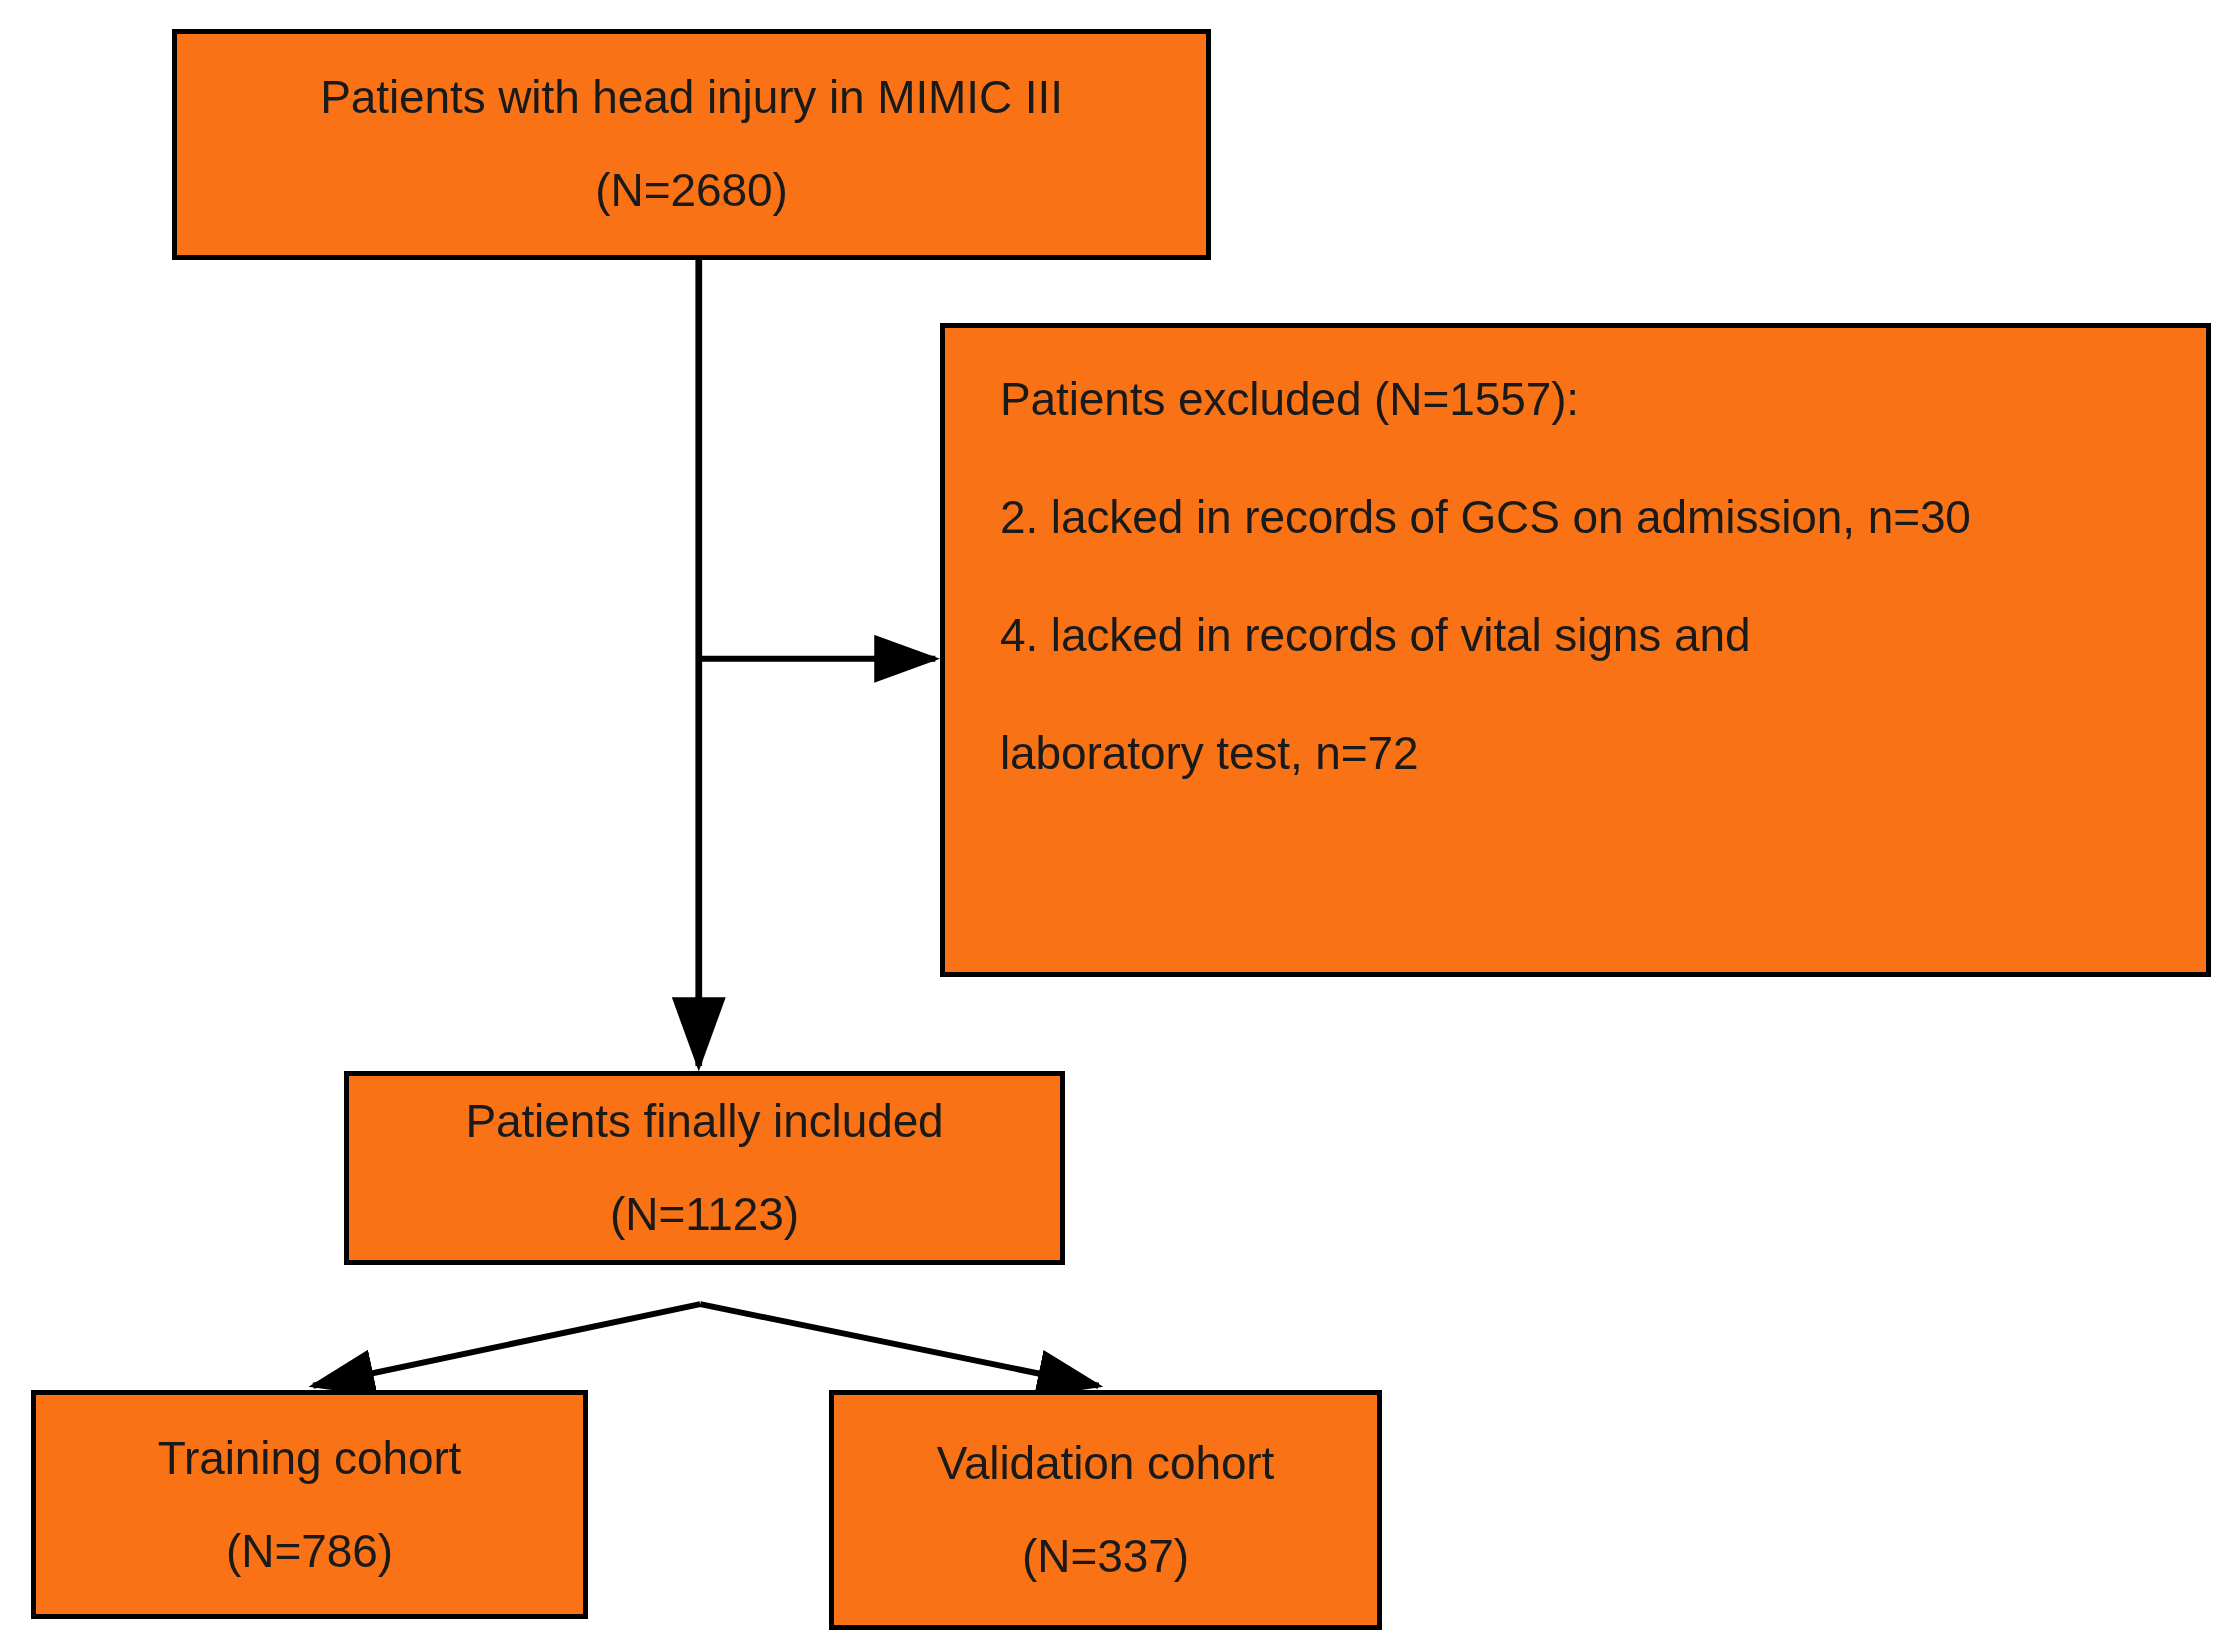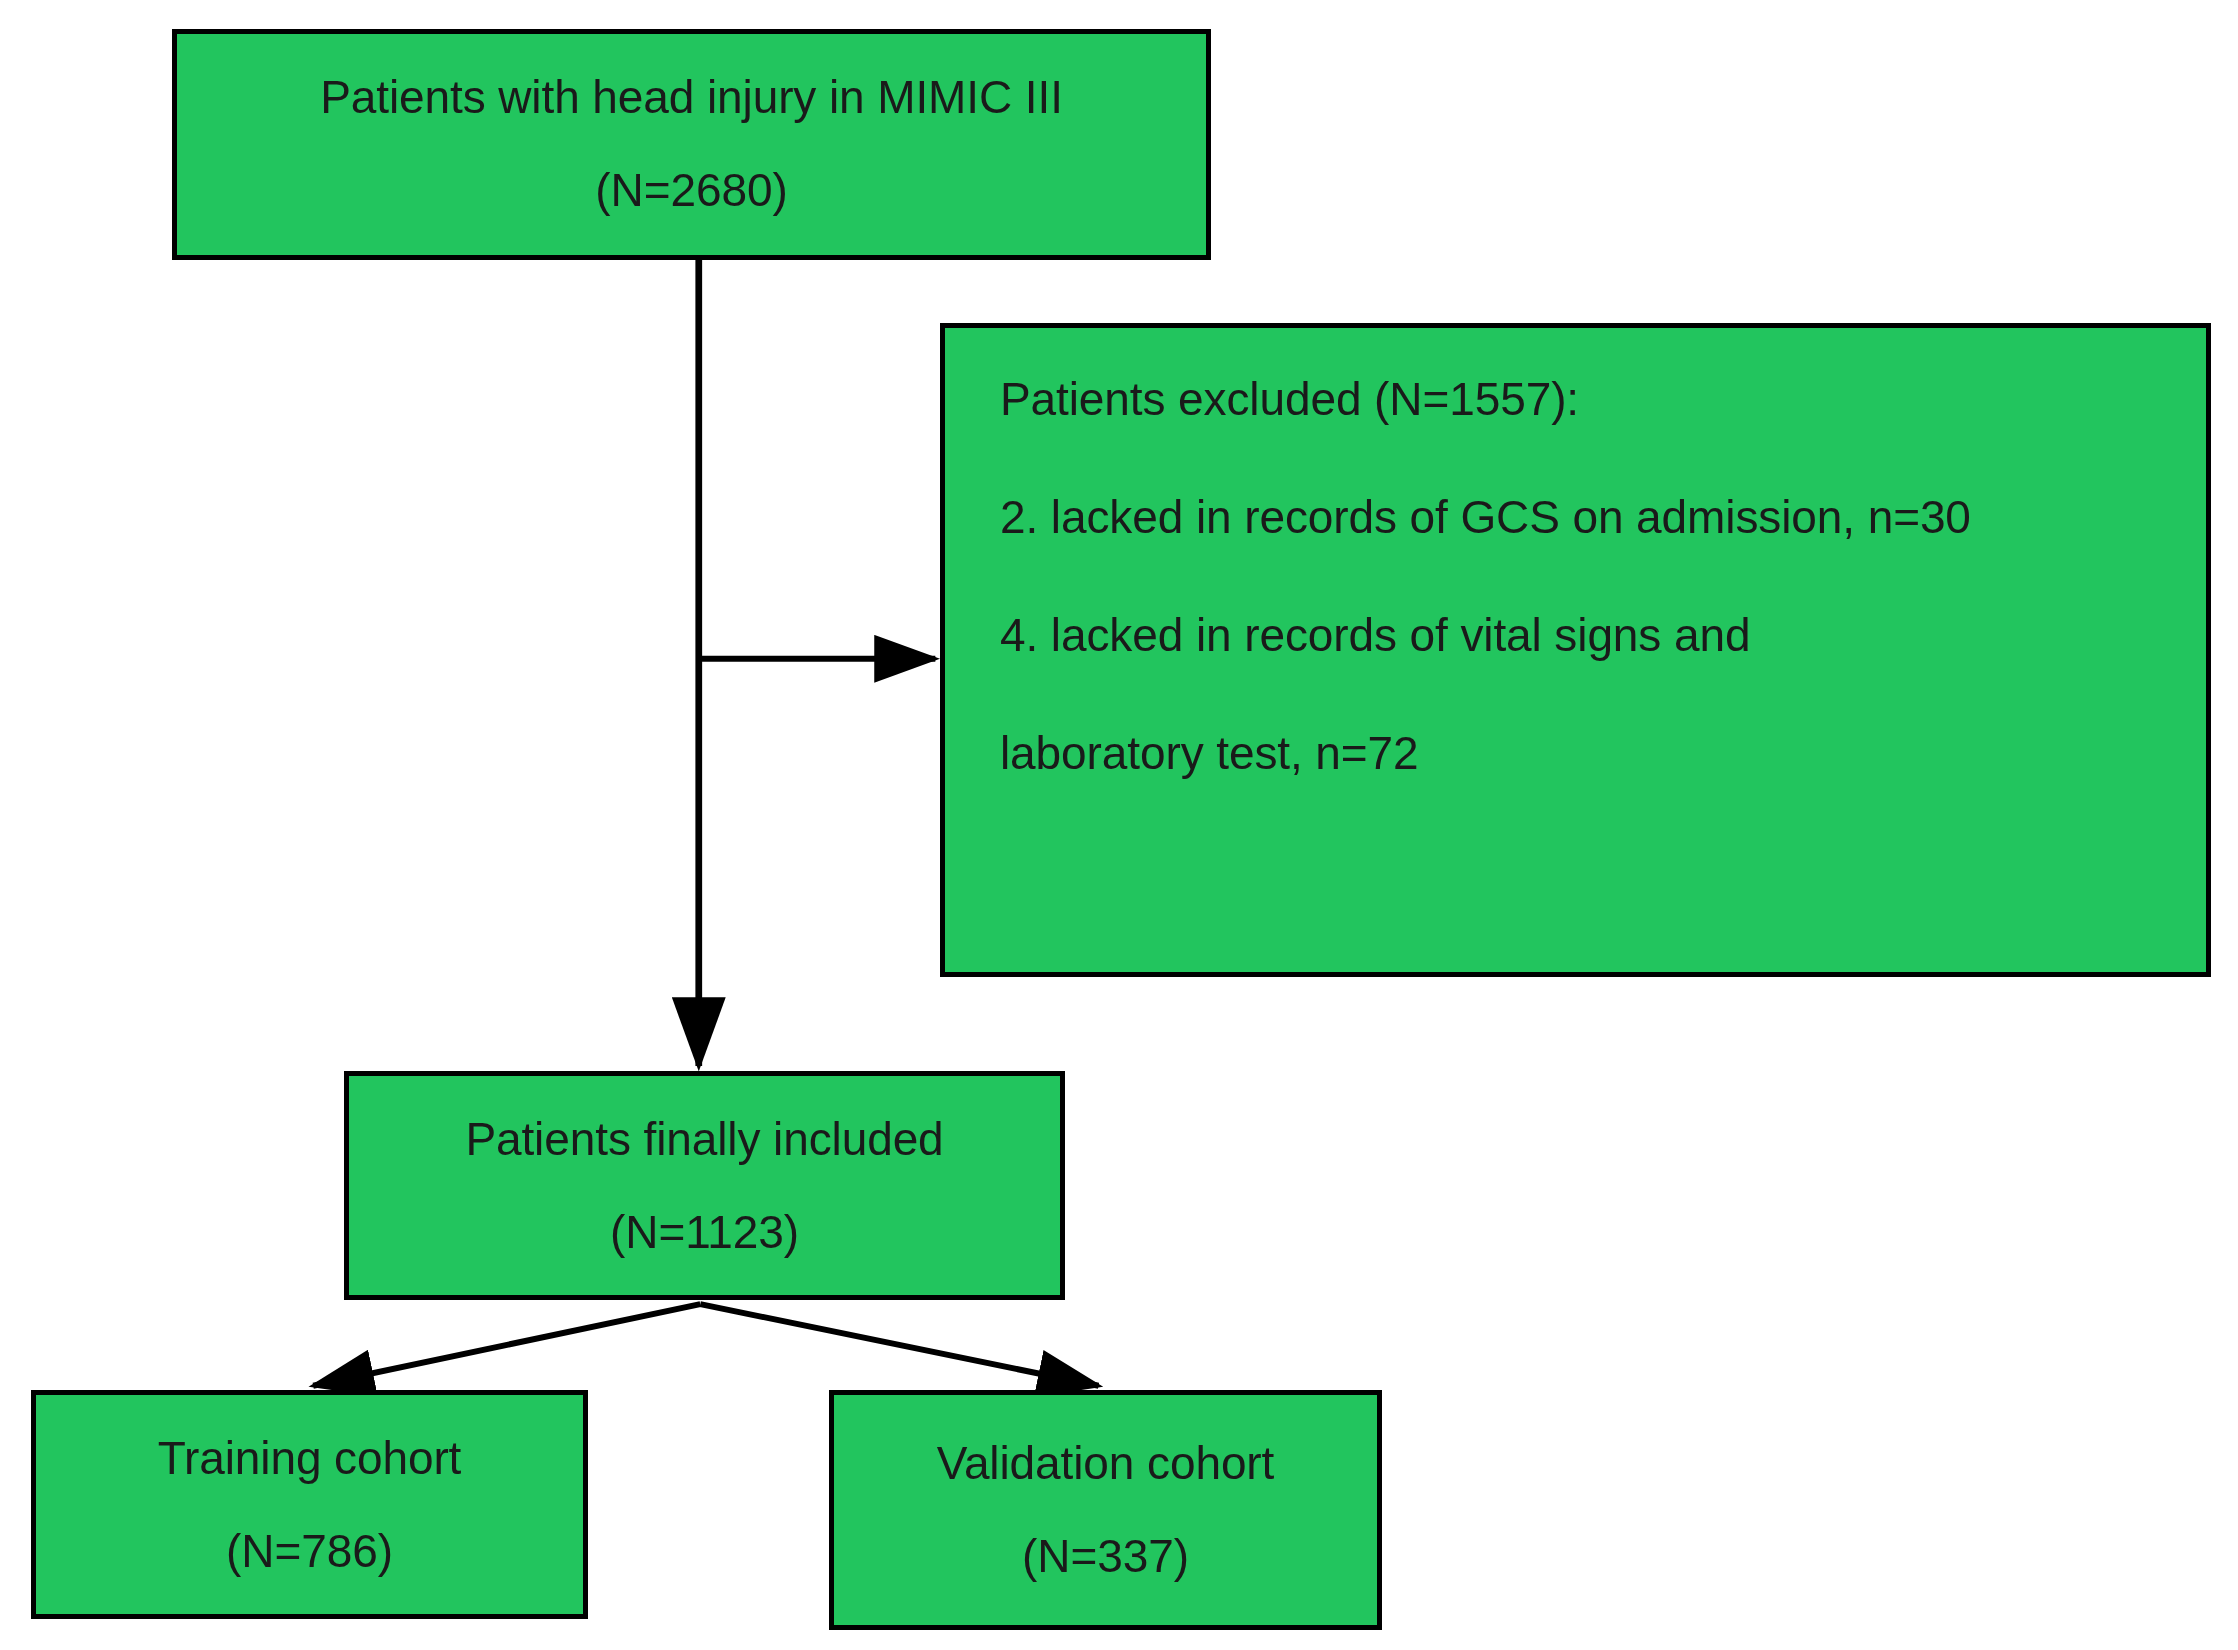--- a/index.html
+++ b/index.html
@@ -15,21 +15,21 @@
     position: relative;
     width: 2239px;
     height: 1650px;
     background: #ffffff;
     overflow: hidden;
   }
   .flow-box {
     position: absolute;
     box-sizing: border-box;
     border: 5.2px solid #000000;
-    background: #22c55e;
+    background: #f97316;
     display: flex;
     flex-direction: column;
     justify-content: center;
     align-items: center;
   }
   .flow-box.left-align {
     align-items: flex-start;
     justify-content: flex-start;
   }
   .box-line {
@@ -60,21 +60,21 @@
   #box-excluded .box-line {
     margin-bottom: 35px;
   }
   #box-excluded .box-line:last-child {
     margin-bottom: 17px;
   }
   #box-included {
     left: 344px;
     top: 1071px;
     width: 721px;
-    height: 229px;
+    height: 194px;
     text-align: right;
   }
   #box-training {
     left: 31px;
     top: 1390px;
     width: 557px;
     height: 229px;
   }
   #box-validation {
     left: 829px;

